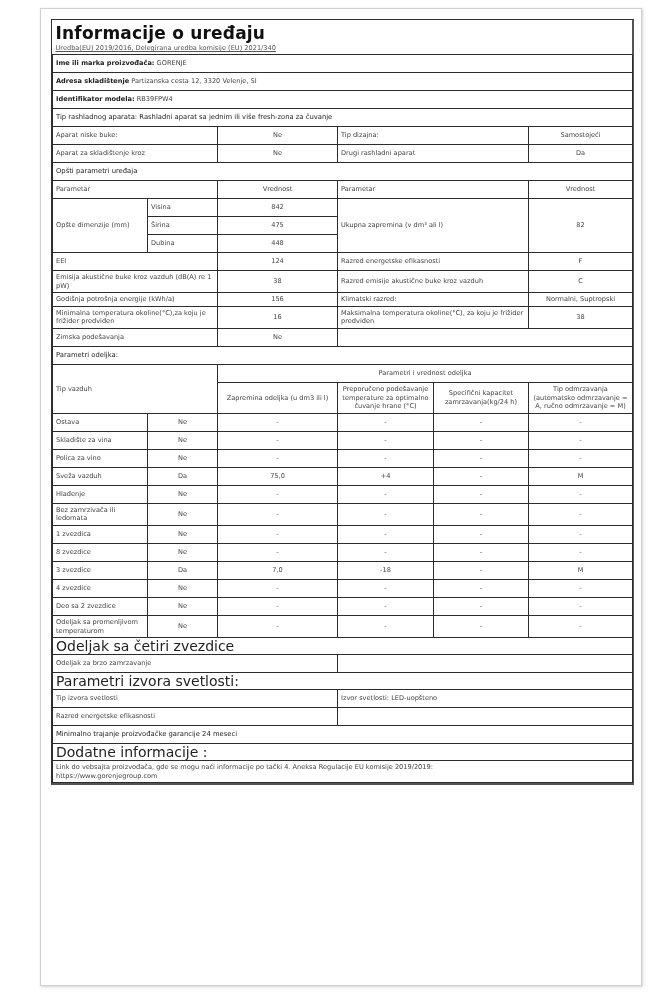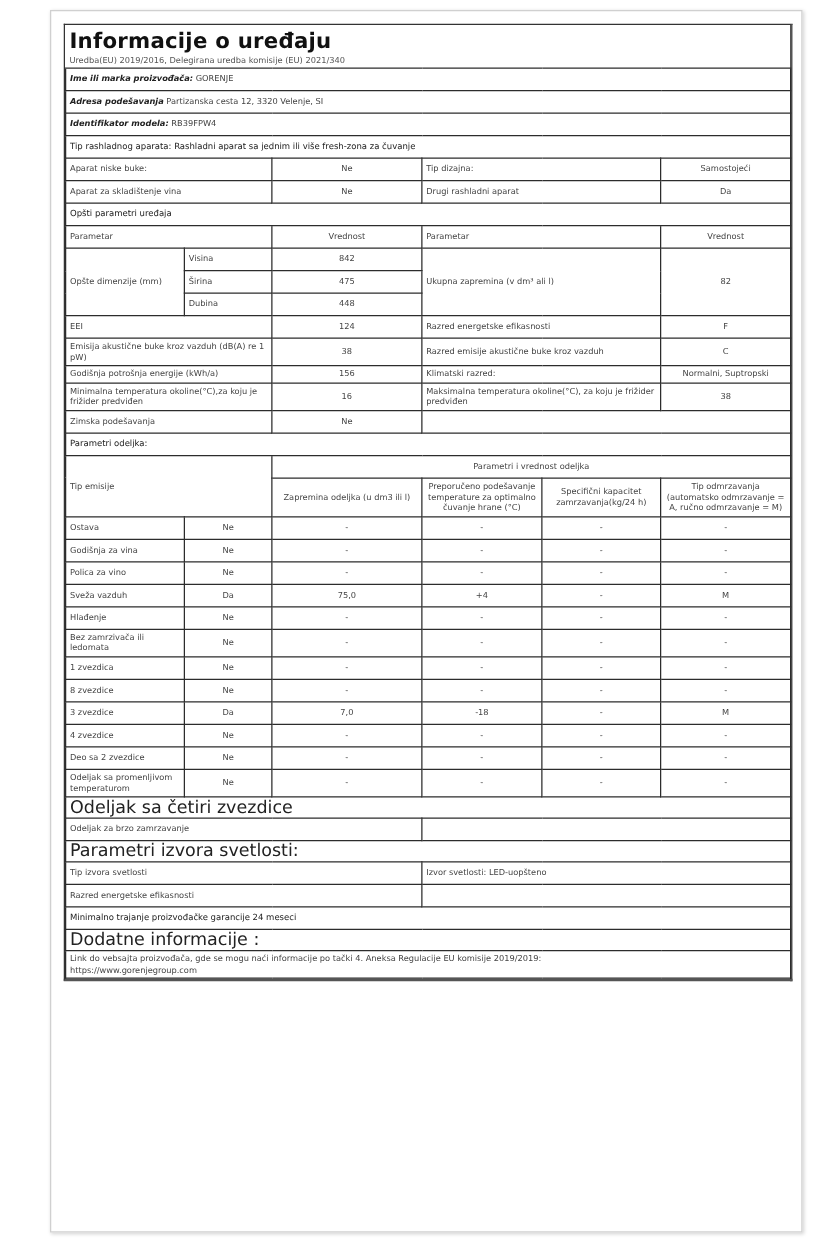--- a/index.html
+++ b/index.html
@@ -9,24 +9,24 @@
     background: #fff; border: 1px solid #d0d0d0;
     box-shadow: 1px 1px 3px rgba(0,0,0,0.18);
   }
   .frame {
     position: absolute; left: 51px; top: 19px; width: 580px;
     border: 1px solid #333; border-right: 2px solid #555; border-bottom: 2px solid #555;
   }
   table { border-collapse: collapse; width: 100%; table-layout: fixed; }
   td { border: 1px solid #2c2c2c; font-size: 6.6px; line-height: 8.6px; padding: 2px 3px; vertical-align: middle; color: #444; }
   .c { text-align: center; }
-  .b { font-weight: bold; color: #222; font-style: italic; }
+  .b { font-weight: bold; color: #222; }
   .title-cell { border: none; border-bottom: 1px solid #2c2c2c; padding: 3px 3px 1px 3px; }
   .title { font-size: 17px; line-height: 20px; font-weight: bold; color: #111; letter-spacing: 0.2px; }
-  .subtitle { font-size: 6.6px; line-height: 10px; color: #555; }
+  .subtitle { font-size: 6.6px; line-height: 10px; color: #555; text-decoration: underline; }
   .section { font-size: 14px; line-height: 12px; color: #222; padding: 2px 3px; }
   .sectionb { font-weight: normal; font-size: 6.8px; color: #222; }
   .r1 td { height: 13px; }
 </style>
 </head>
 <body>
 
 <div class="sheet"></div>
 
 <div class="frame">
@@ -47,42 +47,42 @@
     </td>
   </tr>
   <tr class="r1">
           <td colspan="6">
     <span class="b">Ime ili marka proizvođača:</span>
     <span>GORENJE</span>
   </td>
         </tr>
   <tr class="r1">
           <td colspan="6">
-    <span class="b">Adresa podešavanja</span>
+    <span class="b">Adresa skladištenje</span>
     <span>Partizanska cesta 12, 3320 Velenje, SI</span>
   </td>
         </tr>
   <tr class="r1">
           <td colspan="6">
     <span class="b">Identifikator modela:</span>
     <span>RB39FPW4</span>
   </td>
         </tr>
   <tr class="r1">
           <td colspan="6" class="sectionb">Tip rashladnog aparata: Rashladni aparat sa jednim ili više fresh-zona za čuvanje</td>
         </tr>
 
   <tr class="r1">
     <td colspan="2">Aparat niske buke:</td>
     <td class="c">Ne</td>
     <td colspan="2">Tip dizajna:</td>
     <td class="c">Samostojeći</td>
   </tr>
   <tr class="r1">
-    <td colspan="2">Aparat za skladištenje vina</td>
+    <td colspan="2">Aparat za skladištenje kroz</td>
     <td class="c">Ne</td>
     <td colspan="2">Drugi rashladni aparat</td>
     <td class="c">Da</td>
   </tr>
 
   <tr class="r1">
           <td colspan="6" class="sectionb">Opšti parametri uređaja</td>
         </tr>
   <tr class="r1">
     <td colspan="2">Parametar</td>
@@ -132,41 +132,41 @@
   <tr class="r1">
     <td colspan="2">Zimska podešavanja</td>
     <td class="c">Ne</td>
     <td colspan="3"></td>
   </tr>
 
   <tr class="r1">
           <td colspan="6" class="sectionb">Parametri odeljka:</td>
         </tr>
   <tr class="r1">
-    <td colspan="2" rowspan="2">Tip emisije</td>
+    <td colspan="2" rowspan="2">Tip vazduh</td>
     <td colspan="4" class="c">Parametri i vrednost odeljka</td>
   </tr>
   <tr>
     <td class="c">Zapremina odeljka (u dm3 ili l)</td>
     <td class="c">Preporučeno podešavanje temperature za optimalno čuvanje hrane (°C)</td>
     <td class="c">Specifični kapacitet zamrzavanja(kg/24 h)</td>
     <td class="c">Tip odmrzavanja (automatsko odmrzavanje = A, ručno odmrzavanje = M)</td>
   </tr>
   </tbody>
       <tbody id="compartment-rows">
         <tr class="r1">
           <td>Ostava</td>
           <td class="c">Ne</td>
           <td class="c">-</td>
           <td class="c">-</td>
           <td class="c">-</td>
           <td class="c">-</td>
         </tr>
         <tr class="r1">
-          <td>Godišnja za vina</td>
+          <td>Skladište za vina</td>
           <td class="c">Ne</td>
           <td class="c">-</td>
           <td class="c">-</td>
           <td class="c">-</td>
           <td class="c">-</td>
         </tr>
         <tr class="r1">
           <td>Polica za vino</td>
           <td class="c">Ne</td>
           <td class="c">-</td>

